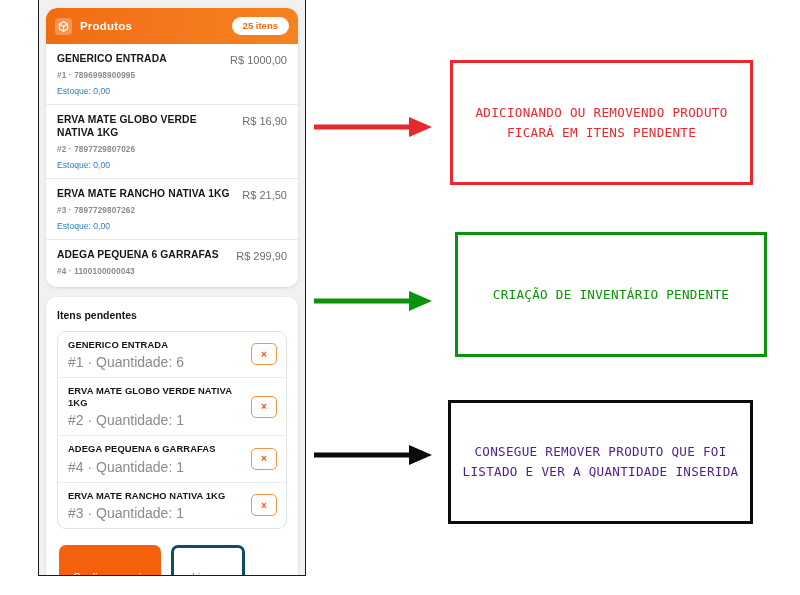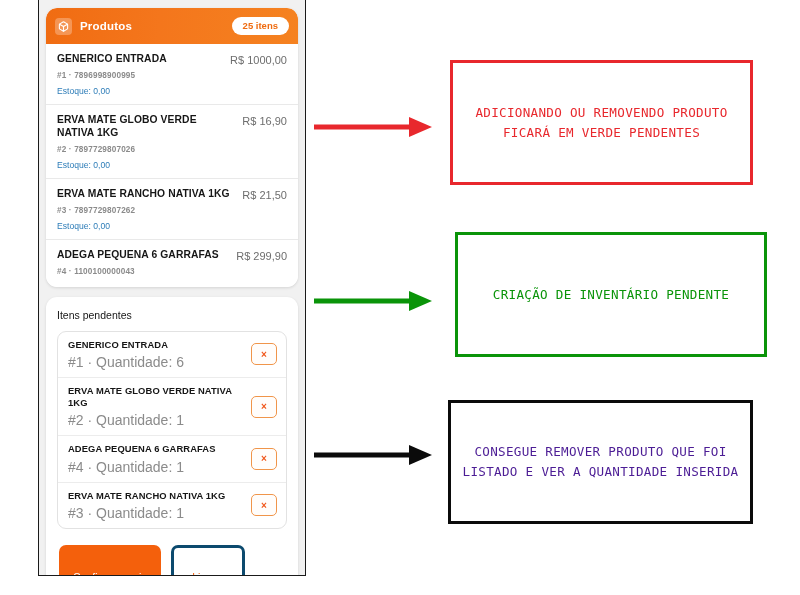--- a/index.html
+++ b/index.html
@@ -110,21 +110,21 @@
   
   .pending-card {
     background: #ffffff;
     border-radius: 11px;
     margin-top: 10px;
     padding: 12px 11px 13px 11px;
     box-shadow: 0 1px 3px rgba(0,0,0,0.12);
   }
   .pending-title {
     font-size: 10.5px;
-    font-weight: normal;
+    font-weight: bold;
     color: #161616;
     margin-bottom: 10px;
   }
   .pending-box {
     border: 1px solid #e2e2e2;
     border-radius: 9px;
     overflow: hidden;
   }
   .pending-row {
     display: flex;
@@ -318,20 +318,20 @@
   <line x1="2" y1="15" x2="100" y2="15" stroke="#0a9409" stroke-width="5"></line>
   <polygon points="97,5 120,15 97,25" fill="#0a9409"></polygon>
 </svg>
 
 <svg class="arrow" id="arrow-black" width="120" height="30">
   <line x1="2" y1="15" x2="100" y2="15" stroke="#0b0b0b" stroke-width="5"></line>
   <polygon points="97,5 120,15 97,25" fill="#0b0b0b"></polygon>
 </svg>
 
 <div class="anno-box" id="anno-red">
-  <span>ADICIONANDO OU REMOVENDO PRODUTO FICARÁ EM VERDE PENDENTES</span>
+  <span>ADICIONANDO OU REMOVENDO PRODUTO FICARÁ EM ITENS PENDENTE</span>
 </div>
 <div class="anno-box" id="anno-green">
   <span>CRIAÇÃO DE INVENTÁRIO PENDENTE</span>
 </div>
 <div class="anno-box" id="anno-black">
   <span>CONSEGUE REMOVER PRODUTO QUE FOI LISTADO E VER A QUANTIDADE INSERIDA</span>
 </div>
 
 </body></html>

